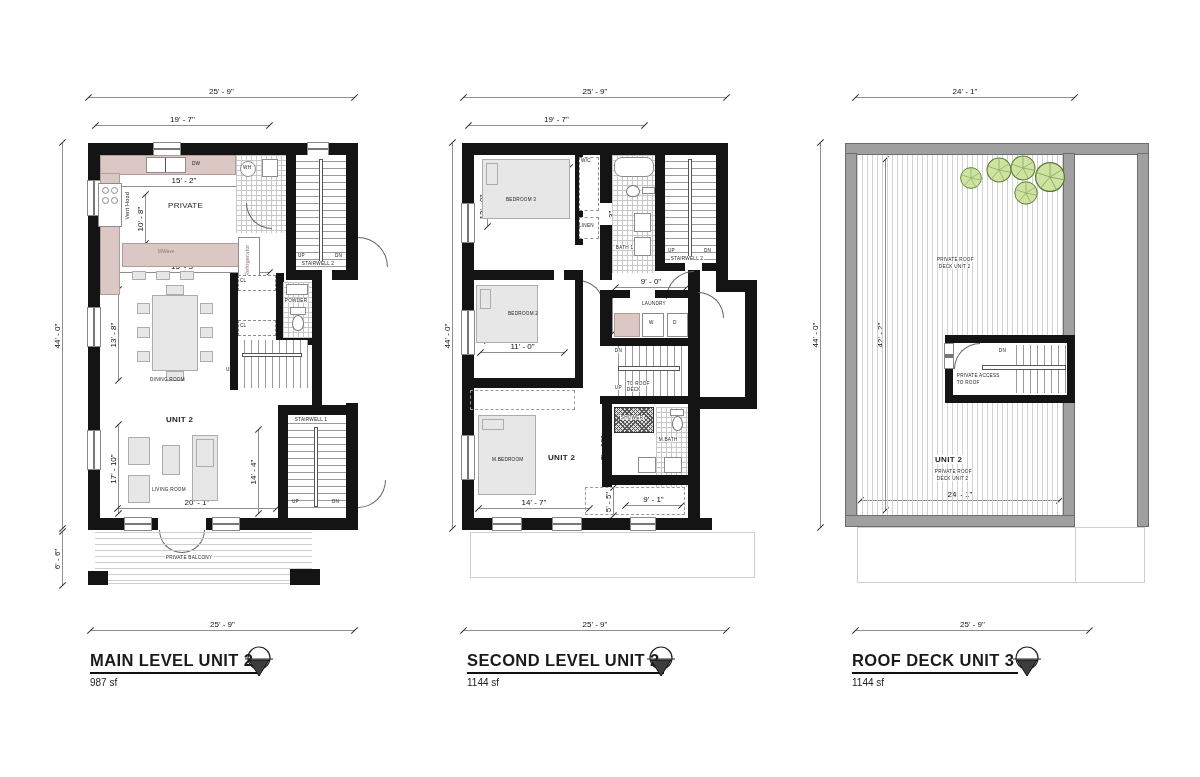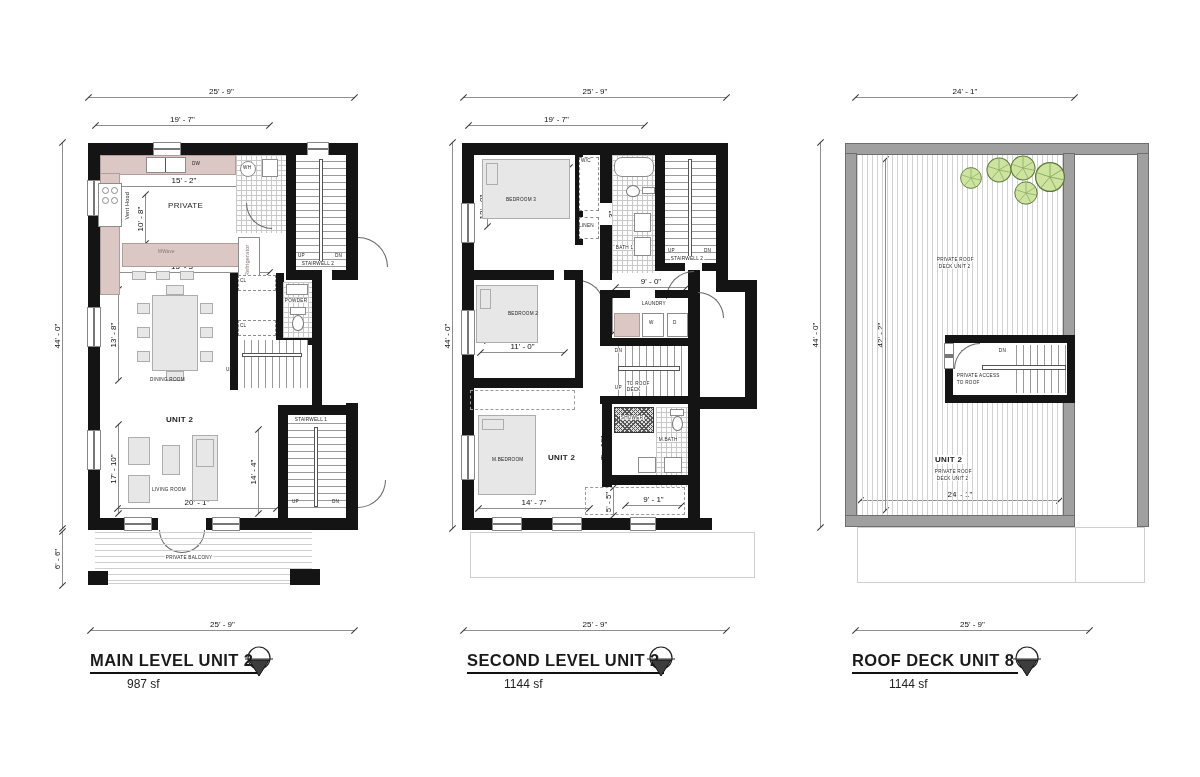--- a/index.html
+++ b/index.html
@@ -38,21 +38,21 @@
   .dimv>.dl{position:absolute;top:50%;left:-6px;transform:translate(-50%,-50%) rotate(-90deg);font-size:8px;color:#111;white-space:nowrap;}
   .qa{position:absolute;box-sizing:border-box;background:transparent;}
   .qa.tl{border-top:1px solid #666;border-left:1px solid #666;border-radius:100% 0 0 0;}
   .qa.tr{border-top:1px solid #666;border-right:1px solid #666;border-radius:0 100% 0 0;}
   .qa.br{border-bottom:1px solid #666;border-right:1px solid #666;border-radius:0 0 100% 0;}
   .qa.bl{border-bottom:1px solid #666;border-left:1px solid #666;border-radius:0 0 0 100%;}
   .leaf{position:absolute;background:#555;}
   .bowl{position:absolute;background:#fff;border:1px solid #777;border-radius:50% 50% 46% 46%/55% 55% 45% 45%;box-sizing:border-box;}
   .rnd{border-radius:50%;}
   .title{position:absolute;font-weight:700;font-size:16.5px;letter-spacing:.4px;border-bottom:2.5px solid #111;padding:0 4px 2px 0;white-space:nowrap;}
-  .area{position:absolute;font-size:12px;color:#222;margin-left:37px;}
+  .area{position:absolute;font-size:10px;color:#222;}
   .narrow{position:absolute;}
   .narrow circle{fill:none;stroke:#222;stroke-width:1.2;}
   .narrow line{stroke:#222;stroke-width:1;}
   .narrow path{fill:#3d3d3d;stroke:#111;stroke-width:1;}
   .tree{position:absolute;}
   .tree .cnp{fill:#cde39f;stroke:#5b7a35;stroke-width:1.4;}
   .tree .sp{fill:none;stroke:#85a85b;stroke-width:1;}
   .chip{background:#fff;padding:0 1px;}
 </style>
 </head>
@@ -435,21 +435,21 @@
     <div class="lb xs chip" style="left:146px;top:288px">PRIVATE ACCESS</div>
     <div class="lb xs chip" style="left:146px;top:295px">TO ROOF</div>
 
     <div class="lb m bold chip" style="left:124px;top:370px">UNIT 2</div>
     <div class="lb xs chip" style="left:124px;top:384px">PRIVATE ROOF</div>
     <div class="lb xs chip" style="left:126px;top:391px">DECK UNIT 2</div>
 
     <div class="thin" style="left:47px;top:442px;width:288px;height:56px"></div>
     <div style="position:absolute;left:265px;top:442px;width:1px;height:56px;background:#cfcfcf"></div>
 
-    <div class="title" style="left:42px;top:566px">ROOF DECK  UNIT 8</div>
+    <div class="title" style="left:42px;top:566px">ROOF DECK  UNIT 3</div>
     <svg class="narrow" style="left:202px;top:560px" width="30" height="34" viewBox="0 0 30 34">
         <line x1="1" y1="14" x2="29" y2="14"></line>
         <circle cx="15" cy="13" r="11"></circle>
         <path d="M5 15 L25 15 L15 31 Z"></path>
       </svg>
     <div class="area" style="left:42px;top:592px">1144 sf</div>
   </div>
 
 </div>
 

